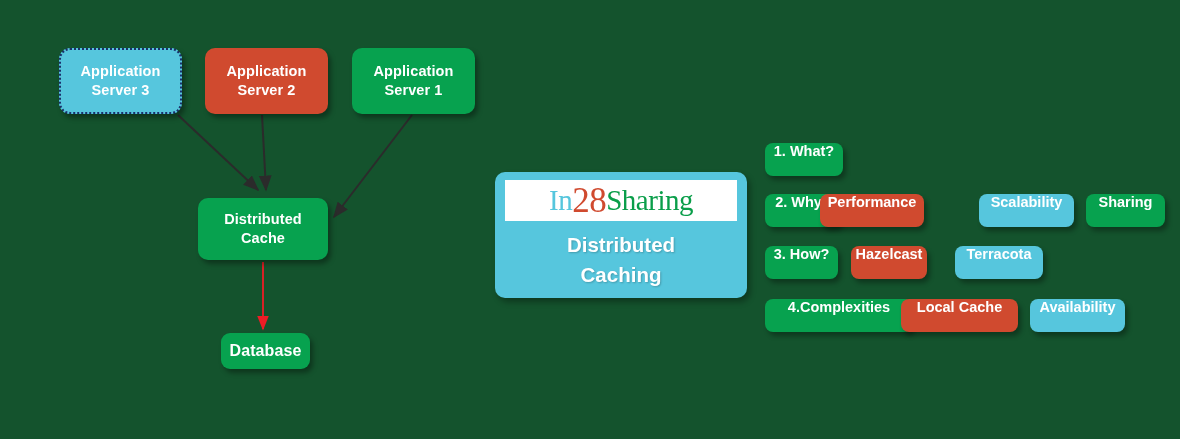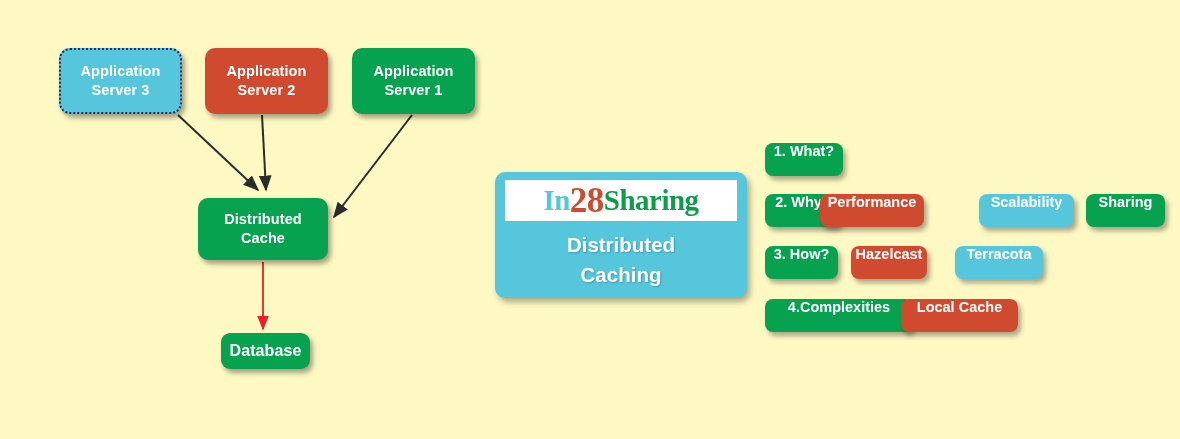--- a/index.html
+++ b/index.html
@@ -9,21 +9,21 @@
     background: #ffffff;
   }
   body {
     font-family: "Liberation Sans", "DejaVu Sans", sans-serif;
     -webkit-font-smoothing: antialiased;
   }
   #canvas {
     position: relative;
     width: 1180px;
     height: 439px;
-    background: #fef9c3;
+    background: #14532d;
     overflow: hidden;
   }
 
   
   .node {
     position: absolute;
     box-sizing: border-box;
     display: flex;
     flex-direction: column;
     align-items: center;
@@ -98,21 +98,21 @@
     box-sizing: border-box;
     padding: 8px 10px 0 10px;
   }
   #logo-strip {
     background: #ffffff;
     height: 41px;
     display: flex;
     align-items: center;
     justify-content: center;
     font-family: "Liberation Serif", "DejaVu Serif", serif;
-    font-weight: bold;
+    font-weight: normal;
     letter-spacing: -0.5px;
   }
   #logo-strip .lg-in   { color: #56c6dd; font-size: 29px; }
   #logo-strip .lg-28   { color: #d04a2f; font-size: 35px; }
   #logo-strip .lg-min  { color: #0a9e4a; font-size: 29px; }
   #card-title {
     margin-top: 9px;
     color: #ffffff;
     font-weight: bold;
     font-size: 20.5px;
@@ -223,13 +223,16 @@
     </div>
     <div class="chip cyan" style="left: 955px; top: 246px; width: 88px;">
       <span>Terracota</span>
     </div>
     <div class="chip green" style="left: 765px; top: 299px; width: 148px;">
       <span>4.Complexities</span>
     </div>
     <div class="chip red" style="left: 901px; top: 299px; width: 117px;">
       <span>Local Cache</span>
     </div>
+    <div class="chip cyan" style="left: 1030px; top: 299px; width: 95px;">
+      <span>Availability</span>
+    </div>
   </div>
 
 </body></html>

